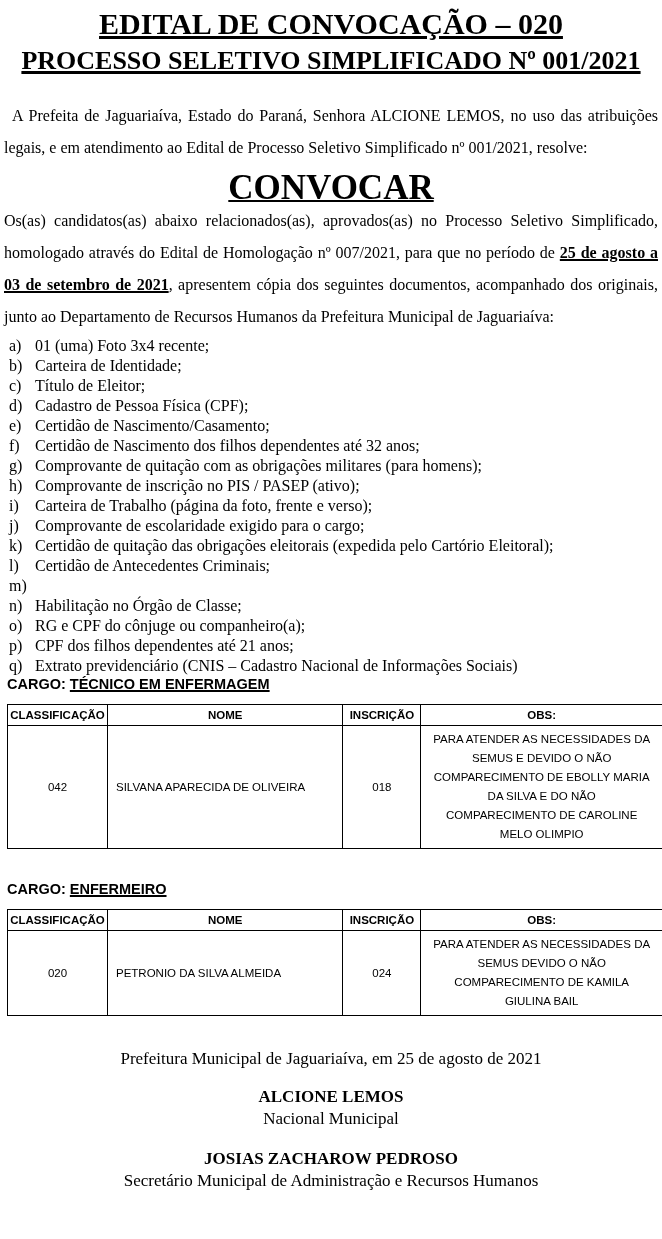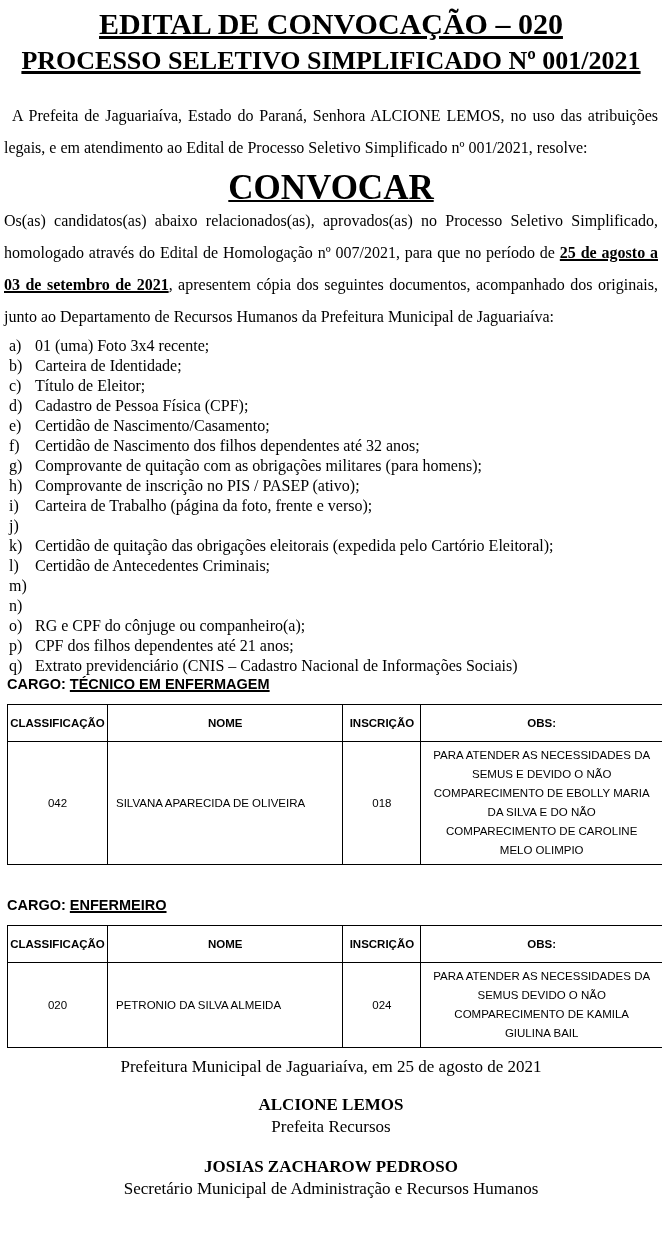--- a/index.html
+++ b/index.html
@@ -85,36 +85,36 @@
   }
   table.roster th, table.roster td {
     border: 1px solid #000;
     font-size: 11.5px;
   }
   table.roster th {
     font-weight: bold;
     text-align: center;
     height: 20px;
     white-space: nowrap;
-    padding: 12px 2px;
+    padding: 4px 2px;
   }
   table.roster td {
     text-align: center;
     vertical-align: middle;
     line-height: 19px;
     padding: 4px 10px;
   }
   table.roster td.cell-name {
     text-align: left;
     padding-left: 8px;
   }
   table.t1 td { height: 110px; }
   table.t2 td { height: 78px; }
   .footer { text-align: center; font-size: 17px; }
-  .dateline { margin-top: 8px; line-height: 22px; }
+  .dateline { margin-top: 32px; line-height: 22px; }
   .sig-block-1 { margin-top: 16px; }
   .sig-block-2 { margin-top: 18px; }
   .sig-name { font-weight: bold; line-height: 22px; font-size: 17px; }
   .sig-role { line-height: 22px; font-size: 17px; }
 </style>
 </head>
 <body>
 
 <h1 class="doc-title">EDITAL DE CONVOCAÇÃO – 020</h1>
 <h2 class="doc-subtitle">PROCESSO SELETIVO SIMPLIFICADO Nº 001/2021</h2>
@@ -157,34 +157,36 @@
   <div class="item">
       <span class="letter">h)</span>
       <span>Comprovante de inscrição no PIS / PASEP (ativo);</span>
     </div>
   <div class="item">
       <span class="letter">i)</span>
       <span>Carteira de Trabalho (página da foto, frente e verso);</span>
     </div>
   <div class="item">
       <span class="letter">j)</span>
+      <span>Comprovante de escolaridade exigido para o cargo;</span>
     </div>
   <div class="item">
       <span class="letter">k)</span>
       <span>Certidão de quitação das obrigações eleitorais (expedida pelo Cartório Eleitoral);</span>
     </div>
   <div class="item">
       <span class="letter">l)</span>
       <span>Certidão de Antecedentes Criminais;</span>
     </div>
   <div class="item">
       <span class="letter">m)</span>
     </div>
   <div class="item">
       <span class="letter">n)</span>
+      <span>Habilitação no Órgão de Classe;</span>
     </div>
   <div class="item">
       <span class="letter">o)</span>
       <span>RG e CPF do cônjuge ou companheiro(a);</span>
     </div>
   <div class="item">
       <span class="letter">p)</span>
       <span>CPF dos filhos dependentes até 21 anos;</span>
     </div>
   <div class="item">
@@ -244,19 +246,19 @@
       <td>024</td>
       <td>PARA ATENDER AS NECESSIDADES DA SEMUS DEVIDO O NÃO COMPARECIMENTO DE KAMILA GIULINA BAIL</td>
     </tr>
   </tbody>
 </table>
 
 <div class="footer">
   <div class="dateline">Prefeitura Municipal de Jaguariaíva, em 25 de agosto de 2021</div>
   <div class="sig-block-1">
     <div class="sig-name">ALCIONE LEMOS</div>
-    <div class="sig-role">Prefeita Recursos</div>
+    <div class="sig-role">Nacional Municipal</div>
   </div>
   <div class="sig-block-2">
     <div class="sig-name">JOSIAS ZACHAROW PEDROSO</div>
     <div class="sig-role">Secretário Municipal de Administração e Recursos Humanos</div>
   </div>
 </div>
 
 </body></html>

